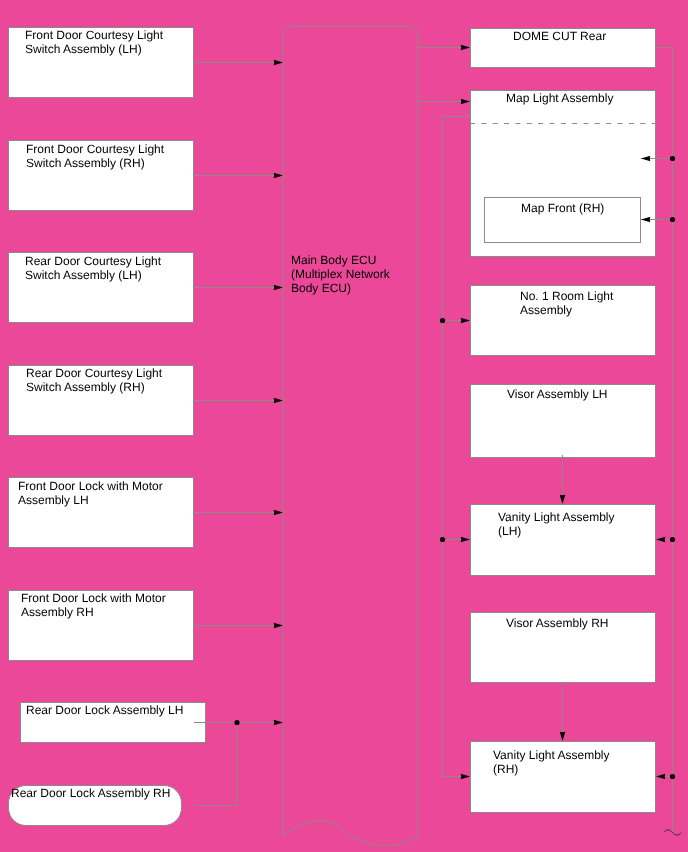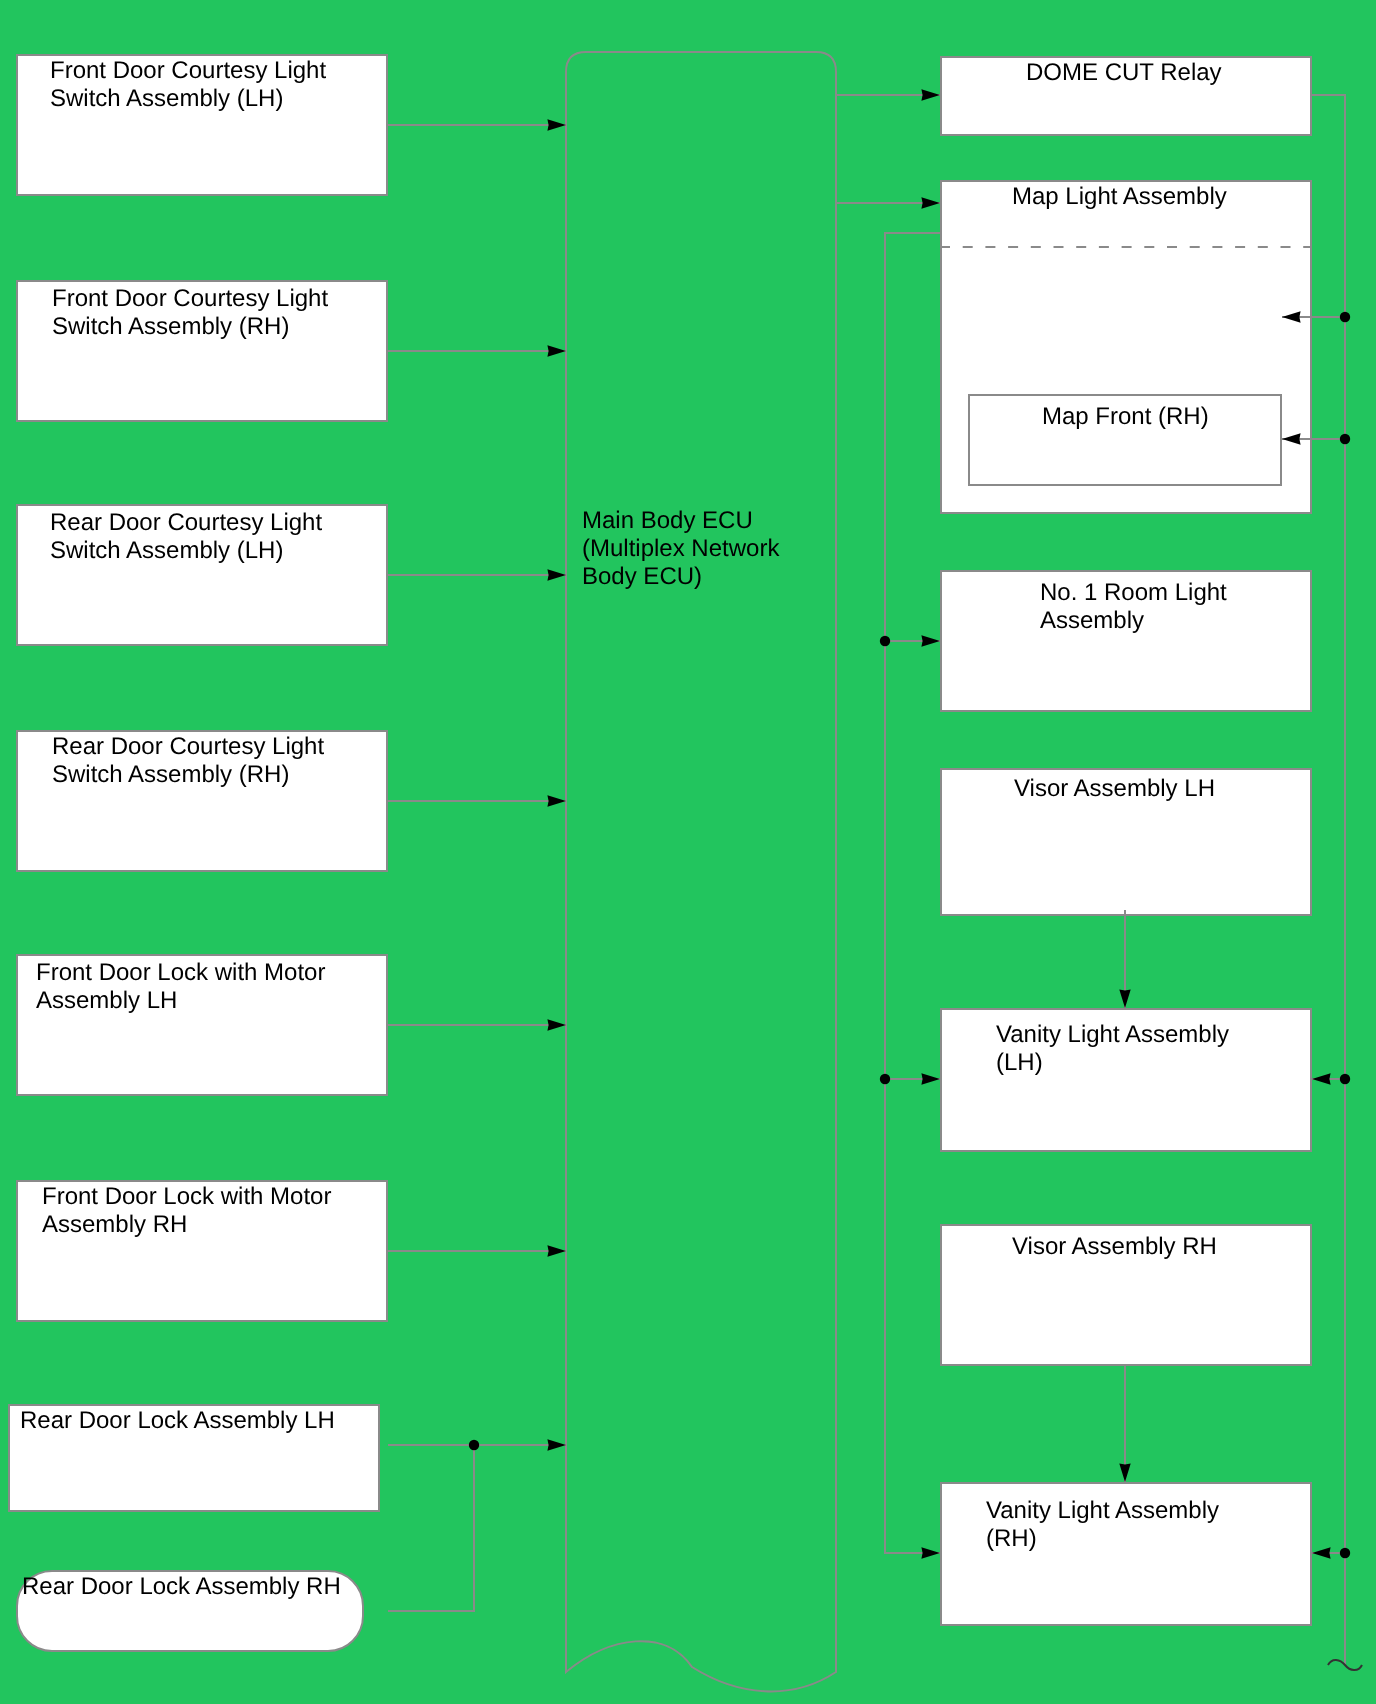--- a/index.html
+++ b/index.html
@@ -1,19 +1,19 @@
 <!DOCTYPE html>
 <html><head>
 <meta charset="utf-8">
 <style>
   html,body{margin:0;padding:0;background:#fff;}
   body{width:688px;height:852px;
        font-family:"Liberation Sans",sans-serif;
        -webkit-font-smoothing:antialiased;text-rendering:geometricPrecision;}
-  #stage{position:relative;width:688px;height:852px;overflow:hidden;background:#22c55e;}
+  #stage{position:relative;width:688px;height:852px;overflow:hidden;background:#ec4899;}
   .bx{position:absolute;box-sizing:border-box;border:1px solid #8a8a8a;background:#fff;z-index:2;}
   .lbl{position:absolute;font-size:12px;line-height:14px;color:#000;white-space:pre-line;}
   svg.wires{position:absolute;left:0;top:0;width:688px;height:852px;pointer-events:none;z-index:5;}
   .ecu-label{position:absolute;font-size:12px;line-height:14px;color:#000;white-space:pre;z-index:3;}
 </style>
 </head>
 <body>
 
 <div id="stage">
 
@@ -85,33 +85,33 @@
 Switch Assembly (RH)</div>
   </div>
   <div class="bx" style="left: 8px; top: 477px; width: 186px; height: 71px;">
     <div class="lbl" style="left: 9px; top: 0.6px;">Front Door Lock with Motor
 Assembly LH</div>
   </div>
   <div class="bx" style="left: 8px; top: 590px; width: 186px; height: 71px;">
     <div class="lbl" style="left: 12px; top: -0.5px;">Front Door Lock with Motor
 Assembly RH</div>
   </div>
-  <div class="bx" style="left: 4px; top: 702px; width: 186px; height: 54px;">
+  <div class="bx" style="left: 20px; top: 702px; width: 186px; height: 41px;">
     <div class="lbl" style="left: 5px; top: 0.1px;">Rear Door Lock Assembly LH</div>
   </div>
   <div class="bx" style="left: 8px; top: 785px; width: 174px; height: 41px; border-radius: 18px;">
     <div class="lbl" style="left: 2px; top: 0.1px;">Rear Door Lock Assembly RH</div>
   </div>
 
   <div class="ecu-label" id="ecu-label" style="left: 291px; top: 253px;">Main Body ECU
 (Multiplex Network
 Body ECU)</div>
 
   <div class="bx" style="left: 470px; top: 28px; width: 186px; height: 40px;">
-    <div class="lbl" style="left: 42px; top: 0px;">DOME CUT Relay</div>
+    <div class="lbl" style="left: 42px; top: 0px;">DOME CUT Rear</div>
   </div>
   <div class="bx" style="left: 470px; top: 90px; width: 186px; height: 167px;">
     <div class="lbl" style="left: 35px; top: -0.1px; text-align: right;">Map Light Assembly</div>
   </div>
   <div class="bx" style="left: 484px; top: 197px; width: 157px; height: 46px;">
     <div class="lbl" style="left: 36px; top: 3px;">Map Front (RH)</div>
   </div>
   <div class="bx" style="left: 470px; top: 285px; width: 186px; height: 71px;">
     <div class="lbl" style="left: 49px; top: 3px;">No. 1 Room Light
 Assembly</div>

